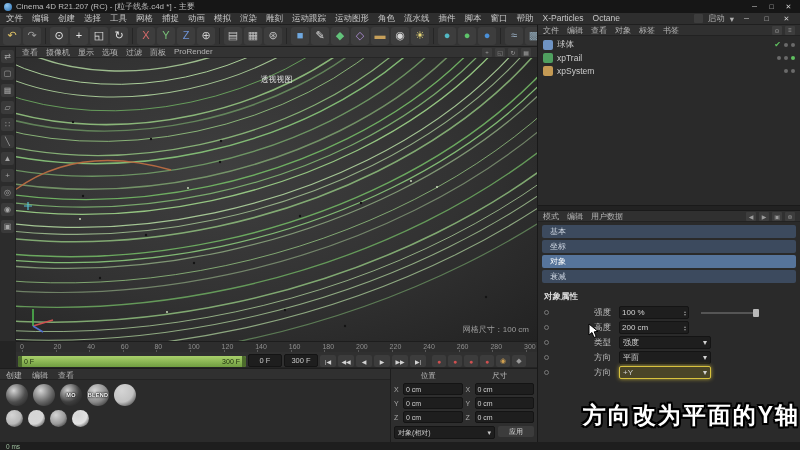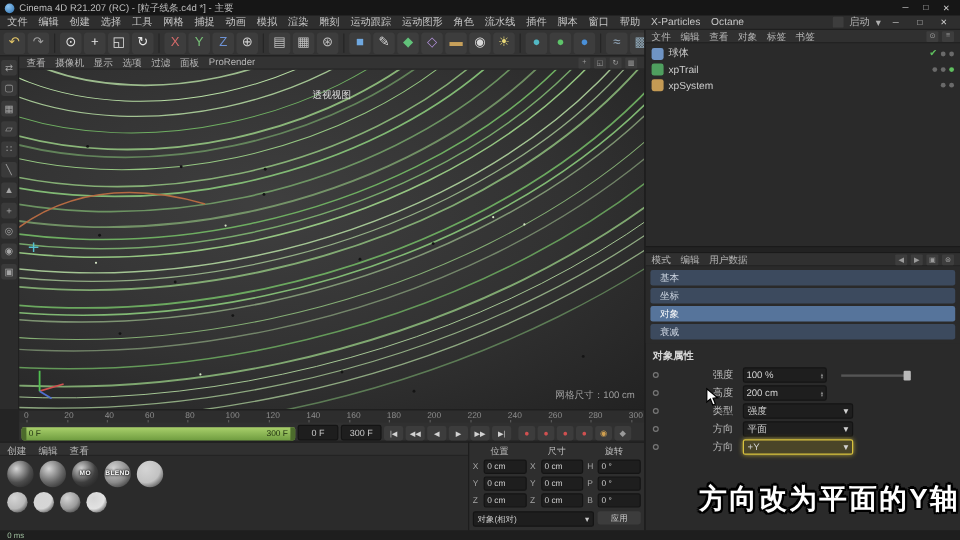--- a/index.html
+++ b/index.html
@@ -434,35 +434,20 @@
           </div>
           <div class="c-row">
             <span class="c-axis">Y</span>
             <span class="c-field">0 cm</span>
           </div>
           <div class="c-row">
             <span class="c-axis">Z</span>
             <span class="c-field">0 cm</span>
           </div>
         </div>
-        <div class="c-col">
-          <div class="c-head">旋转</div>
-          <div class="c-row">
-            <span class="c-axis">H</span>
-            <span class="c-field">0 °</span>
-          </div>
-          <div class="c-row">
-            <span class="c-axis">P</span>
-            <span class="c-field">0 °</span>
-          </div>
-          <div class="c-row">
-            <span class="c-axis">B</span>
-            <span class="c-field">0 °</span>
-          </div>
-        </div>
       </div>
     <div class="coord-footer">
       <span class="c-select">
         <span>对象(相对)</span>
         <span>▾</span>
       </span>
       <span class="c-apply">应用</span>
     </div>
   </div>
 

